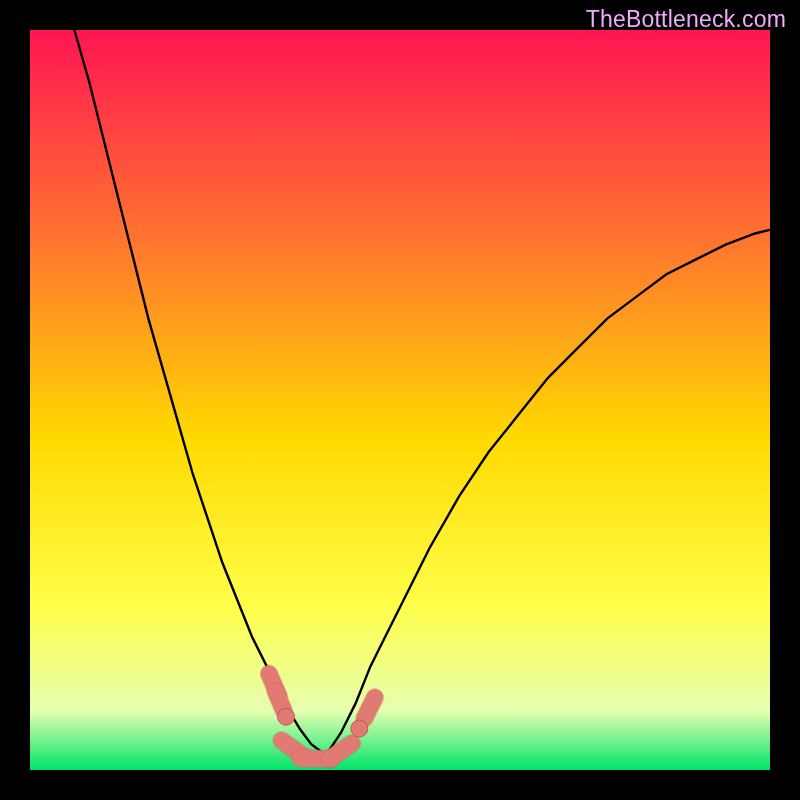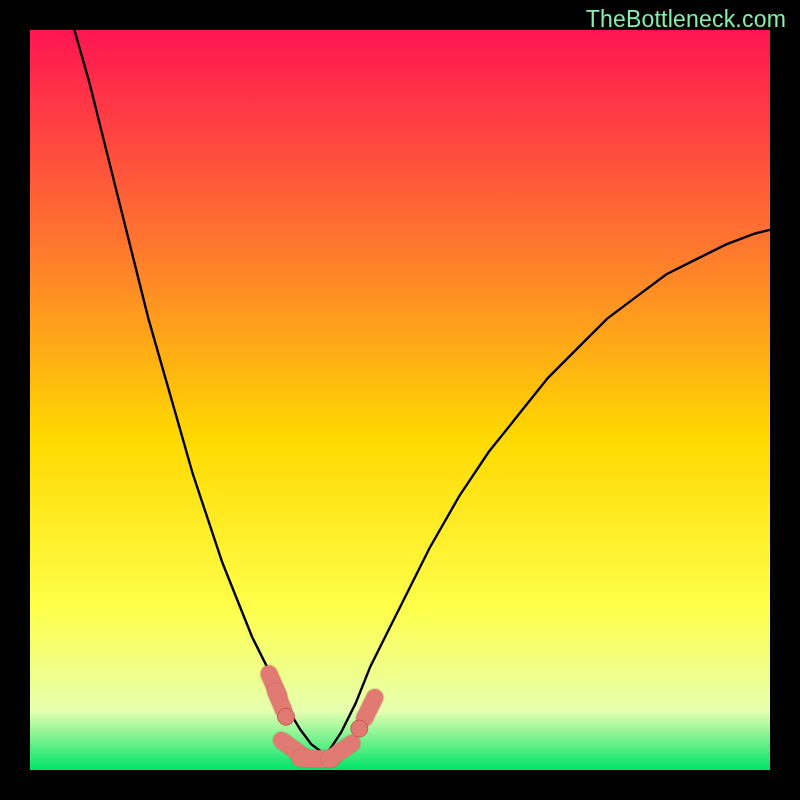--- a/index.html
+++ b/index.html
@@ -25,21 +25,21 @@
     width: 740px;
     height: 740px;
     overflow: hidden;
   }
   .watermark {
     position: absolute;
     top: 6px;
     right: 14px;
     font-family: Arial, Helvetica, sans-serif;
     font-size: 23px;
-    color: #86efac;
+    color: #f0abfc;
     letter-spacing: 0.2px;
   }
 </style>
 </head>
 <body>
 
 <div class="frame">
   <div class="plot-area">
     <svg width="740" height="740" viewBox="0 0 740 740" preserveAspectRatio="none">
       <defs>

